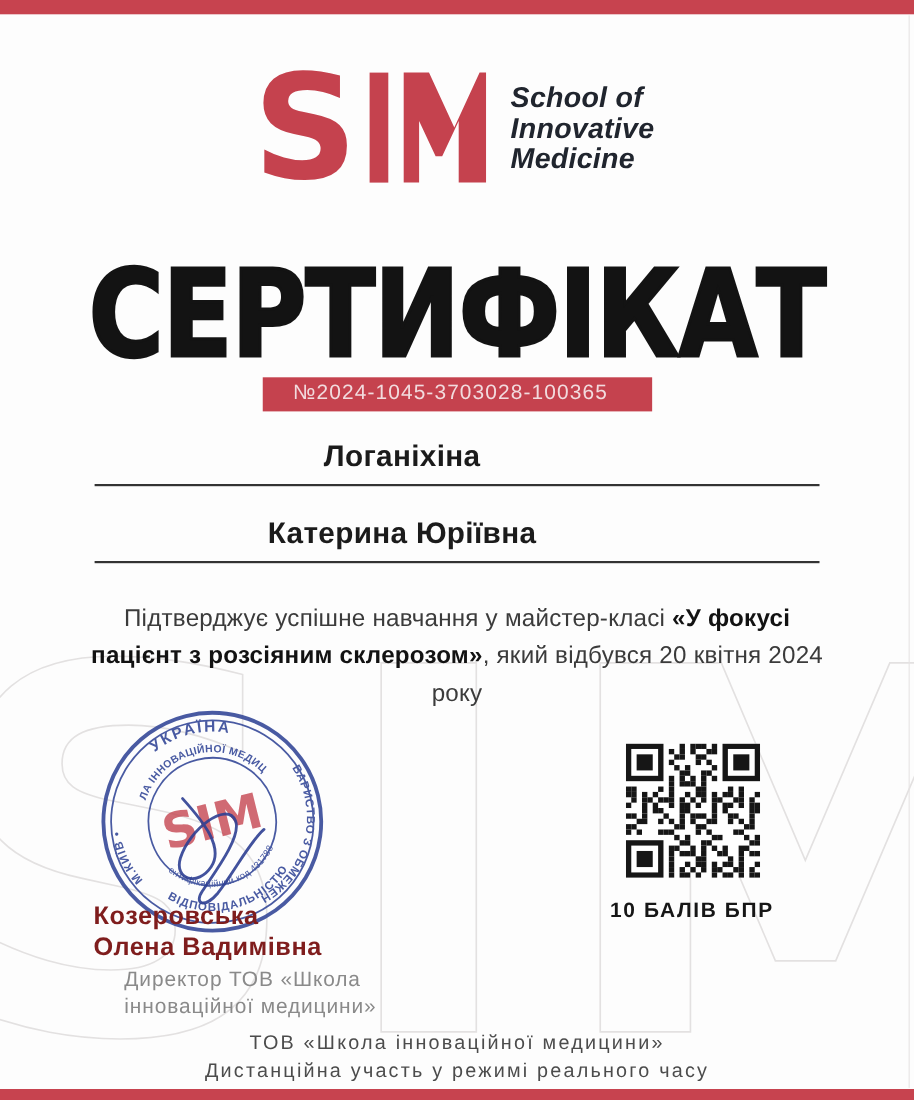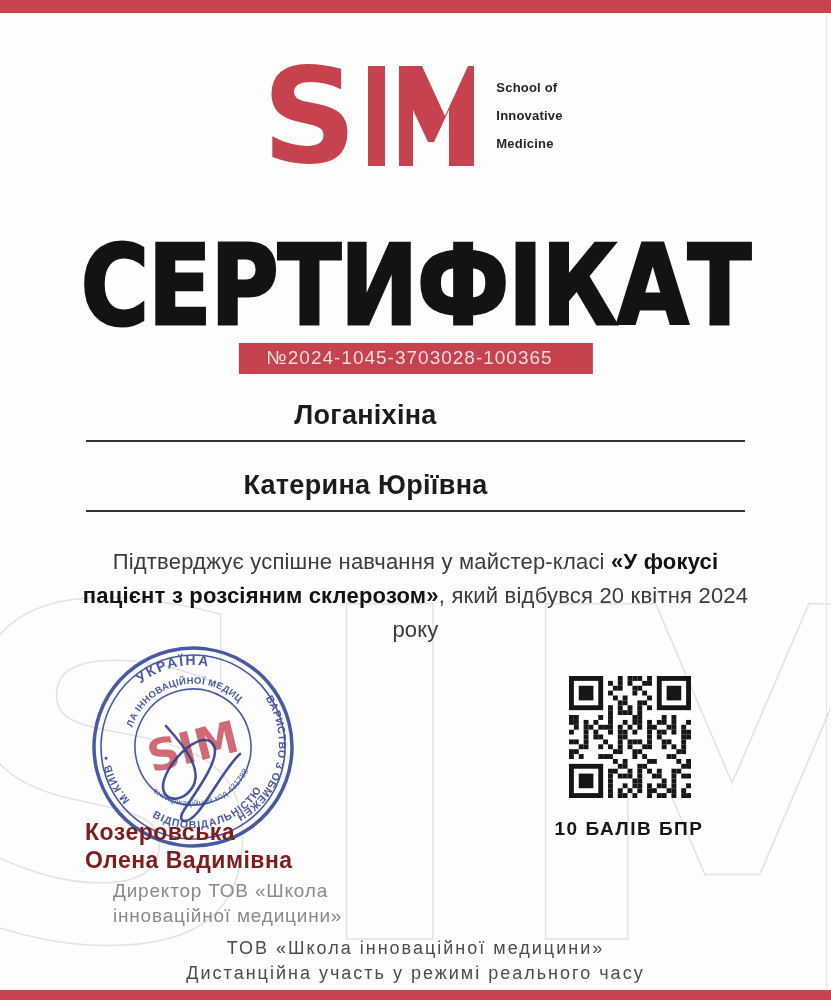--- a/index.html
+++ b/index.html
@@ -30,22 +30,22 @@
 
   .content { position: absolute; inset: 0; z-index: 1; }
 
   
   .logo-row {
     position: absolute; top: 58px; left: 0; width: 831px;
     display: flex; justify-content: center; align-items: center; gap: 22px;
   }
   .logo-mark { width: 206px; height: 116px; flex: 0 0 auto; }
   .logo-name {
-    font-size: 13px; font-weight: 700; color: #20252e;
-    line-height: 28px; letter-spacing: 0.2px;
+    font-size: 26px; font-weight: 700; color: #20252e;
+    line-height: 28px; letter-spacing: 0.2px; font-style: italic;
   }
 
   
   .title {
     position: absolute; top: 232px; left: 0; width: 831px;
     text-align: center;
     font-family: "DejaVu Sans", sans-serif;
     font-weight: bold; font-size: 93px; line-height: 1;
     color: #131313; -webkit-text-stroke: 2.5px #131313;
     transform: scaleY(1.18); transform-origin: top center;

